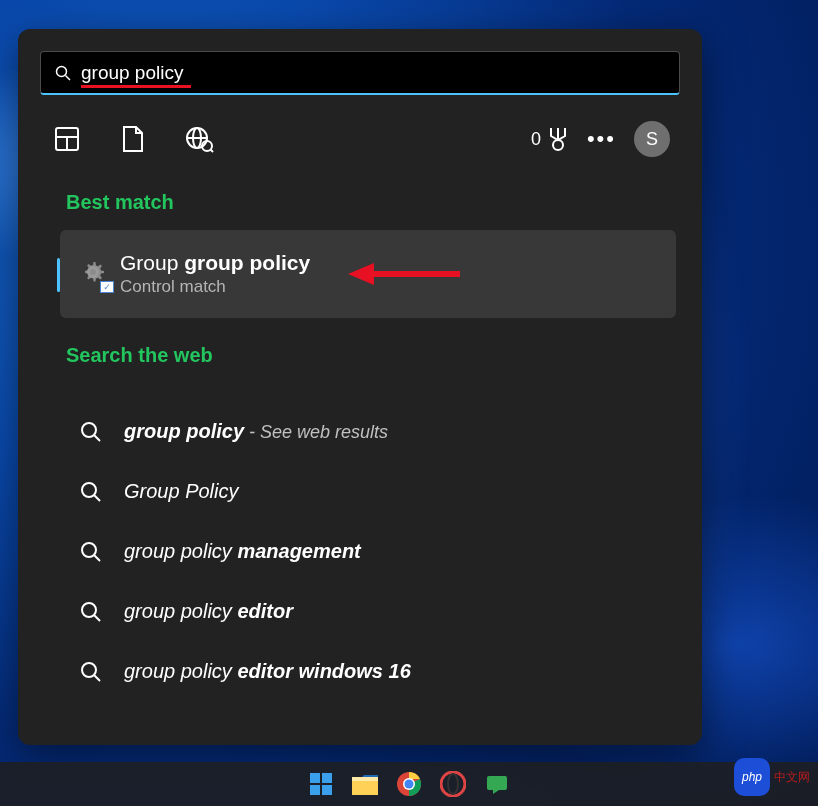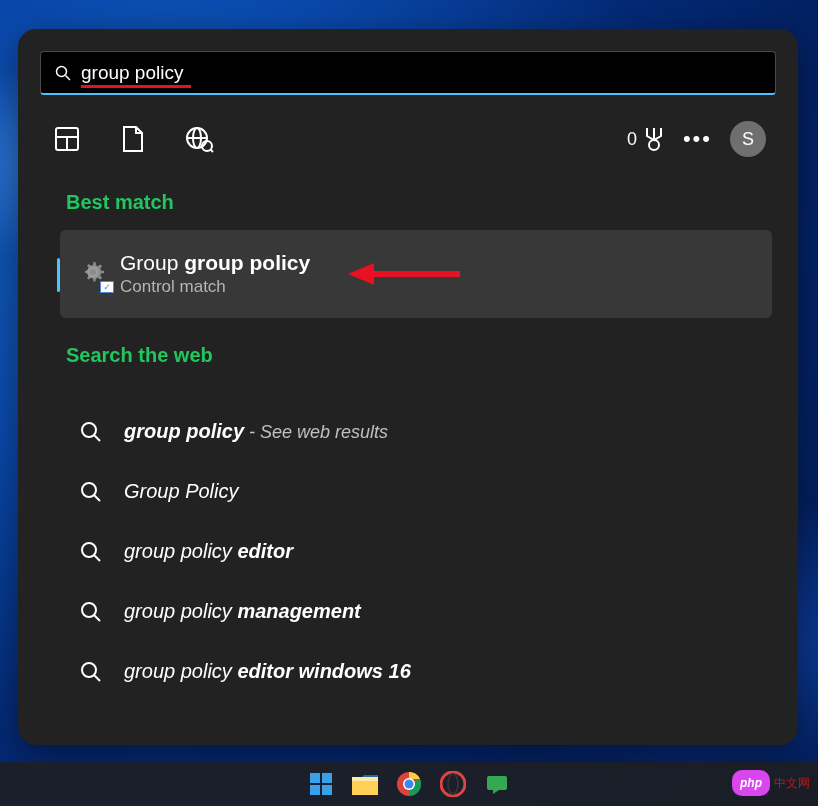--- a/index.html
+++ b/index.html
@@ -22,24 +22,24 @@
       background: 
         radial-gradient(ellipse 400px 200px at 10% 20%, rgba(80,160,255,0.6) 0%, transparent 50%),
         radial-gradient(ellipse 300px 600px at 70% 50%, rgba(40,100,220,0.5) 0%, transparent 60%),
         radial-gradient(ellipse 500px 300px at 90% 80%, rgba(20,80,200,0.7) 0%, transparent 50%);
       pointer-events: none;
     }
     .search-panel {
       position: absolute;
       left: 18px;
       top: 29px;
-      width: 780px;
+      width: 684px;
       height: 716px;
       background: #222222;
-      border-radius: 18px;
+      border-radius: 12px;
       box-shadow: 0 10px 40px rgba(0,0,0,0.5);
       padding: 22px;
     }
     .search-box {
       width: 100%;
       height: 44px;
       background: #000000;
       border: 1px solid #4a4a4a;
       border-bottom: 2px solid #4cc2ff;
       border-radius: 4px;
@@ -226,27 +226,27 @@
     }
     .watermark {
       position: absolute;
       right: 8px;
       bottom: 10px;
       display: flex;
       align-items: center;
       gap: 4px;
     }
     .php-badge {
-      background: #d946ef;
-      color: #ffffff;
-      padding: 6px 8px;
+      background: #1d4ed8;
+      color: #ffffff;
+      padding: 12px 8px;
       border-radius: 10px;
       font-size: 12px;
       font-style: italic;
-      font-weight: bold;
+      font-weight: normal;
     }
     .cn-text {
       color: #b91c1c;
       font-size: 12px;
     }
   </style>
 </head>
 <body>
 
 <div class="wallpaper-swirl"></div>
@@ -338,28 +338,28 @@
         <circle cx="9" cy="9" r="7"></circle>
         <line x1="14" y1="14" x2="20" y2="20"></line>
       </svg>
     <span class="normal">Group Policy</span>
   </div>
   <div class="web-item">
     <svg class="wi-icon" width="22" height="22" viewBox="0 0 22 22" fill="none" stroke="currentColor" stroke-width="2">
         <circle cx="9" cy="9" r="7"></circle>
         <line x1="14" y1="14" x2="20" y2="20"></line>
       </svg>
-    <span><span class="normal">group policy </span><span class="bold">editor</span></span>
+    <span><span class="normal">group policy </span><span class="bold">management</span></span>
   </div>
   <div class="web-item">
     <svg class="wi-icon" width="22" height="22" viewBox="0 0 22 22" fill="none" stroke="currentColor" stroke-width="2">
         <circle cx="9" cy="9" r="7"></circle>
         <line x1="14" y1="14" x2="20" y2="20"></line>
       </svg>
-    <span><span class="normal">group policy </span><span class="bold">management</span></span>
+    <span><span class="normal">group policy </span><span class="bold">editor</span></span>
   </div>
   <div class="web-item">
     <svg class="wi-icon" width="22" height="22" viewBox="0 0 22 22" fill="none" stroke="currentColor" stroke-width="2">
         <circle cx="9" cy="9" r="7"></circle>
         <line x1="14" y1="14" x2="20" y2="20"></line>
       </svg>
     <span><span class="normal">group policy </span><span class="bold">editor windows 16</span></span>
   </div>
 
 </div>

